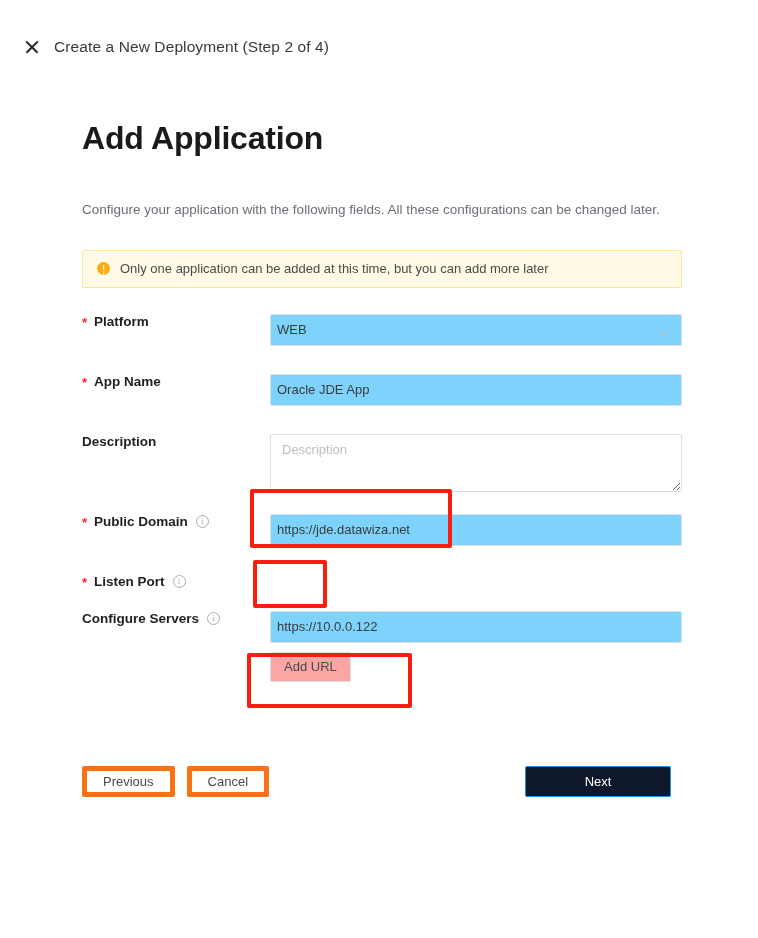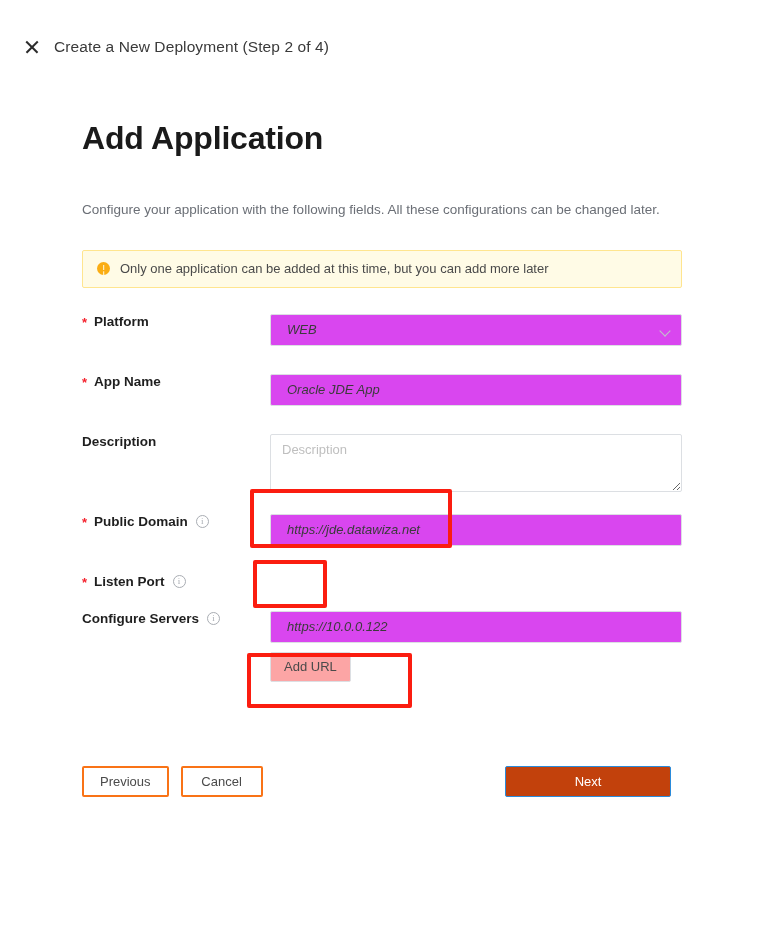--- a/index.html
+++ b/index.html
@@ -167,28 +167,27 @@
     font-family: "Liberation Serif", serif;
   }
 
   .field { flex: 1 1 auto; min-width: 0; }
 
   .input {
     width: 100%;
     height: 32px;
     border: 1px solid #dcdfe3;
     border-radius: 2px;
-    background: #d946ef;
+    background: #7dd3fc;
     font-family: "Liberation Sans", sans-serif;
     font-size: 13px;
     color: #3b3b3b;
-    padding: 0 16px;
+    padding: 0 6px;
     outline: none;
     display: block;
-    font-style: italic;
   }
   .input::placeholder { color: #bfbfbf; }
 
   .select-wrap { position: relative; }
   .chevron {
     position: absolute;
     right: 13px;
     top: 13px;
     width: 8px;
     height: 8px;
@@ -257,33 +256,33 @@
     top: 766px;
     width: 589px;
     display: flex;
     align-items: center;
   }
   .btn-secondary {
     height: 31px;
     min-width: 82px;
     padding: 0 16px;
     background: #fff;
-    border: 2px solid #f97316;
+    border: 5px solid #f97316;
     border-radius: 2px;
     font-family: "Liberation Sans", sans-serif;
     font-size: 13px;
     color: #4a4a4a;
     cursor: pointer;
   }
   .btn-secondary + .btn-secondary { margin-left: 12px; }
   .btn-primary {
     margin-left: auto;
     height: 31px;
-    width: 166px;
-    background: #c2410c;
+    width: 146px;
+    background: #0f172a;
     border: 1px solid #2a8bdb;
     border-radius: 2px;
     font-family: "Liberation Sans", sans-serif;
     font-size: 13px;
     color: #ffffff;
     cursor: pointer;
   }
 
   
   .annot {

